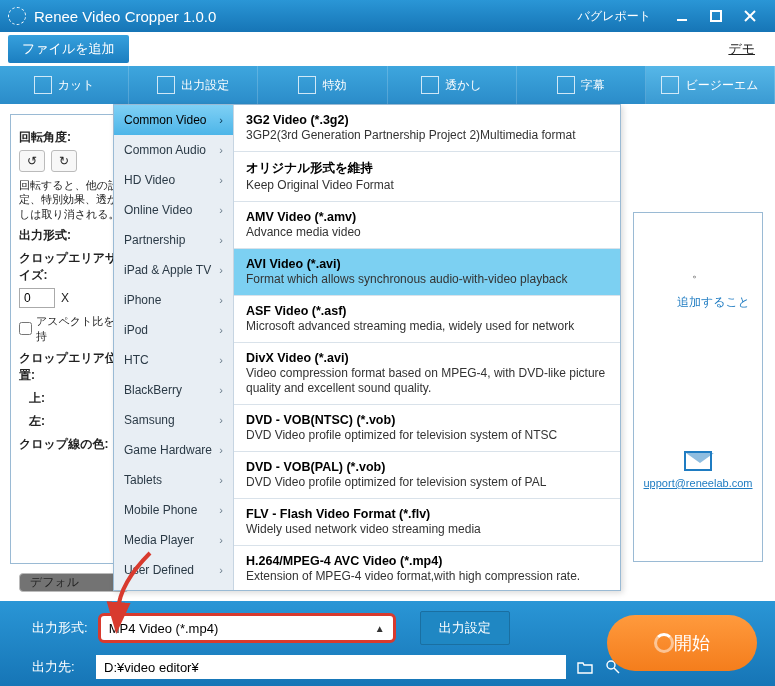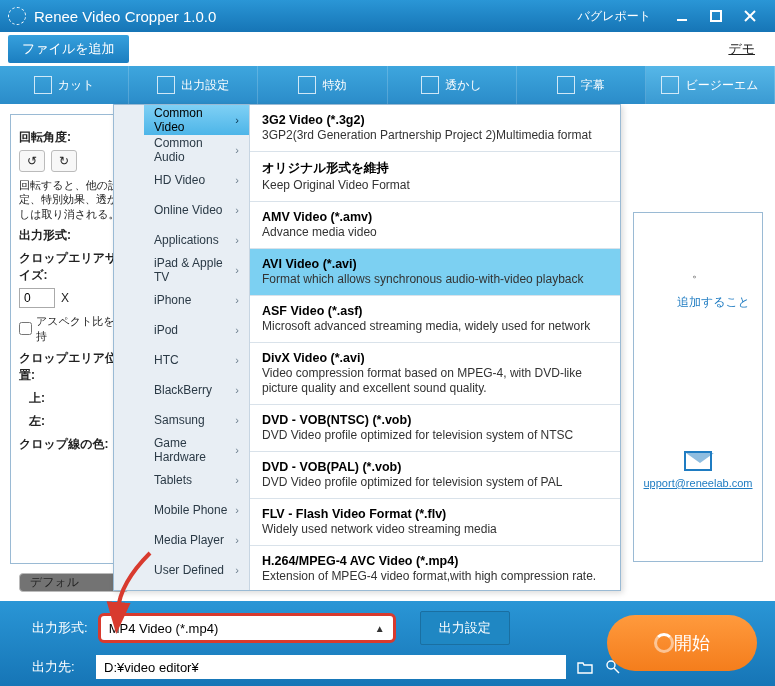--- a/index.html
+++ b/index.html
@@ -27,21 +27,21 @@
   .checkrow { display: flex; align-items: center; gap: 4px; margin-top: 6px; }
   .defaultbtn { border: 1px solid #bbb; background: #737373; padding: 0 10px; border-radius: 4px; margin-top: 120px; cursor: pointer; font-size: 12px; }
   .rightfrag { position: absolute; right: 12px; top: 108px; width: 130px; height: 350px; border: 1px solid #9abad4; background: #fff; padding: 12px; font-size: 12px; color: #333; }
   .rightfrag .tinytext { text-align: center; margin-top: 40px; color: #555; }
   .rightfrag .blueopt { color: #1f7cc2; margin-top: 12px; text-align: right; cursor: pointer; }
   .mailrow { display: flex; flex-direction: column; align-items: center; margin-top: 140px; }
   .mailicon { width: 28px; height: 20px; border: 2px solid #1f7cc2; position: relative; margin-bottom: 6px; }
   .mailicon::after { content: ""; position: absolute; left: 0; top: 0; border-left: 14px solid transparent; border-right: 14px solid transparent; border-top: 10px solid #1f7cc2; opacity: 0.5; }
   .maillink { color: #1f7cc2; text-decoration: underline; font-size: 11px; cursor: pointer; }
   .popup { position: absolute; left: 113px; top: 104px; width: 508px; height: 487px; display: flex; background: #fff; border: 1px solid #9abad4; box-shadow: 2px 2px 6px rgba(0,0,0,0.15); }
-  .catcol { width: 136px; background: #e8eef4; border-right: 1px solid #c7d5e2; overflow: hidden; padding-left: 30px; }
+  .catcol { width: 120px; background: #e8eef4; border-right: 1px solid #c7d5e2; overflow: hidden; }
   .catitem { display: flex; align-items: center; justify-content: space-between; padding: 0 10px; height: 30px; font-size: 12px; color: #2b3a46; cursor: pointer; border-bottom: 0px solid #dde7f0; }
   .catitem.sel { background: linear-gradient(#7fd0f5,#4db5e8); color: #000; }
   .catitem .chev { color: #6c7e8d; font-size: 11px; }
   .catitem.sel .chev { color: #06324d; }
   .fmtcol { flex: 1; background: #fff; overflow-y: auto; scrollbar-width: thin; }
   .fmt { border-bottom: 1px solid #d9e2ea; padding: 8px 12px; cursor: pointer; }
   .fmt.sel { background: #7cd0f2; }
   .fmt .fname { font-weight: bold; font-size: 12.5px; color: #000; }
   .fmt .fdesc { font-size: 12px; color: #333; margin-top: 1px; line-height: 1.25; }
   .bottom { position: absolute; left: 0; bottom: 0; width: 100%; height: 85px; background: linear-gradient(#2a96d6,#1675b6); color: #fff; padding: 10px 32px; display: flex; flex-direction: column; gap: 10px; }
@@ -162,21 +162,21 @@
         </div>
         <div class="catitem">
           <span>HD Video</span>
           <span class="chev">›</span>
         </div>
         <div class="catitem">
           <span>Online Video</span>
           <span class="chev">›</span>
         </div>
         <div class="catitem">
-          <span>Applications</span>
+          <span>Partnership</span>
           <span class="chev">›</span>
         </div>
         <div class="catitem">
           <span>iPad &amp; Apple TV</span>
           <span class="chev">›</span>
         </div>
         <div class="catitem">
           <span>iPhone</span>
           <span class="chev">›</span>
         </div>

